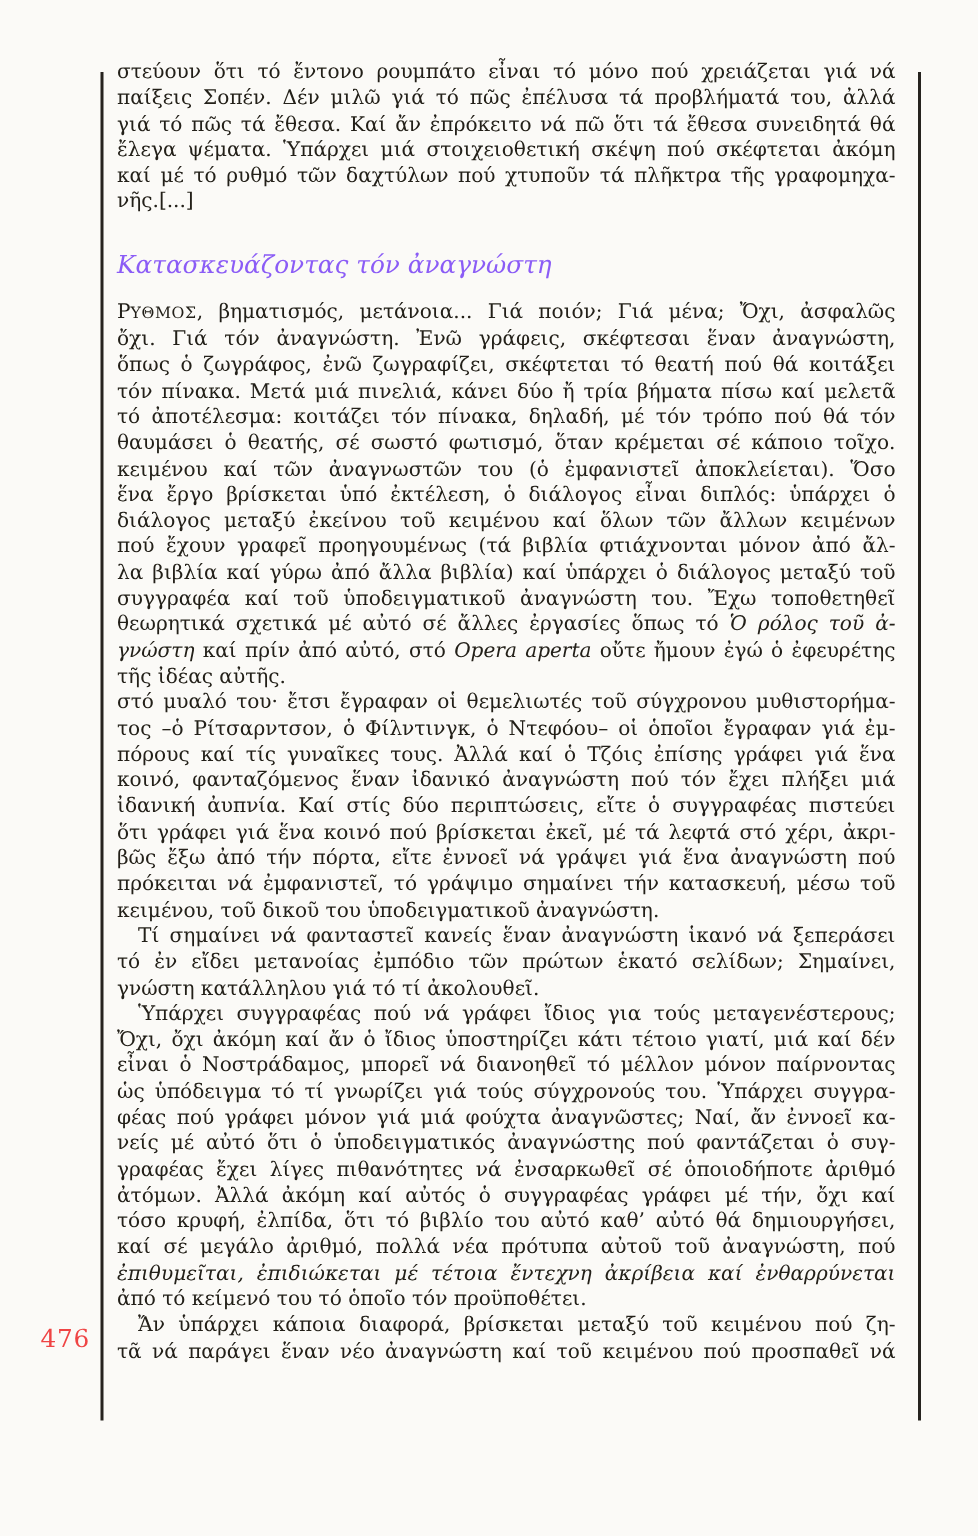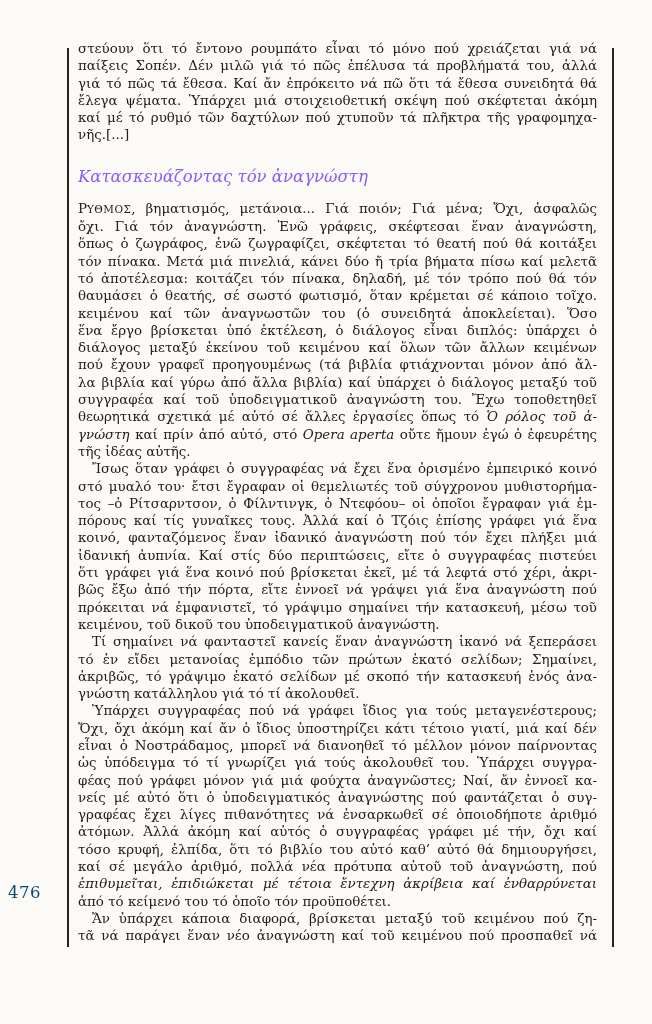--- a/index.html
+++ b/index.html
@@ -16,23 +16,24 @@
     top: 48px;
     width: 2px;
     height: 899px;
     background: #26231f;
   }
   .rule-left  { left: 67px; }
   .rule-right { left: 612px; }
   .pagenum {
     position: absolute;
     left: 8px; top: 883px; width: 52px;
+    text-align: right;
     font-size: 16.5px;
     letter-spacing: 0.5px;
-    color: #0c4a6e;
+    color: #ef4444;
   }
   .text {
     position: absolute;
     left: 78px; top: 40px; width: 519px;
     font-size: 13.4px;
     line-height: 17.3px;
     text-rendering: optimizeLegibility;
   }
   .line {
     text-align: justify;
@@ -73,47 +74,45 @@
         <div class="line last"><span>νῆς.[...]</span></div>
       </div>
     <h2 class="heading">Κατασκευάζοντας τόν ἀναγνώστη</h2>
     <div id="paras">
         <div class="line"><span>Ρ</span><span class="sc">ΥΘΜΟΣ</span><span>, βηματισμός, μετάνοια... Γιά ποιόν; Γιά μένα; Ὄχι, ἀσφαλῶς</span></div>
         <div class="line"><span>ὄχι. Γιά τόν ἀναγνώστη. Ἐνῶ γράφεις, σκέφτεσαι ἕναν ἀναγνώστη,</span></div>
         <div class="line"><span>ὅπως ὁ ζωγράφος, ἐνῶ ζωγραφίζει, σκέφτεται τό θεατή πού θά κοιτάξει</span></div>
         <div class="line"><span>τόν πίνακα. Μετά μιά πινελιά, κάνει δύο ἤ τρία βήματα πίσω καί μελετᾶ</span></div>
         <div class="line"><span>τό ἀποτέλεσμα: κοιτάζει τόν πίνακα, δηλαδή, μέ τόν τρόπο πού θά τόν</span></div>
         <div class="line"><span>θαυμάσει ὁ θεατής, σέ σωστό φωτισμό, ὅταν κρέμεται σέ κάποιο τοῖχο.</span></div>
-        <div class="line"><span>κειμένου καί τῶν ἀναγνωστῶν του (ὁ συνειδητά ἀποκλείεται). Ὅσο</span></div>
+        <div class="line"><span>κειμένου καί τῶν ἀναγνωστῶν του (ὁ ἐμφανιστεῖ ἀποκλείεται). Ὅσο</span></div>
         <div class="line"><span>ἕνα ἔργο βρίσκεται ὑπό ἐκτέλεση, ὁ διάλογος εἶναι διπλός: ὑπάρχει ὁ</span></div>
         <div class="line"><span>διάλογος μεταξύ ἐκείνου τοῦ κειμένου καί ὅλων τῶν ἄλλων κειμένων</span></div>
         <div class="line"><span>πού ἔχουν γραφεῖ προηγουμένως (τά βιβλία φτιάχνονται μόνον ἀπό ἄλ-</span></div>
         <div class="line"><span>λα βιβλία καί γύρω ἀπό ἄλλα βιβλία) καί ὑπάρχει ὁ διάλογος μεταξύ τοῦ</span></div>
         <div class="line"><span>συγγραφέα καί τοῦ ὑποδειγματικοῦ ἀναγνώστη του. Ἔχω τοποθετηθεῖ</span></div>
         <div class="line"><span>θεωρητικά σχετικά μέ αὐτό σέ ἄλλες ἐργασίες ὅπως τό </span><span class="i">Ὁ ρόλος τοῦ ἀ-</span></div>
         <div class="line"><span class="i">γνώστη</span><span> καί πρίν ἀπό αὐτό, στό </span><span class="i">Opera aperta</span><span> οὔτε ἤμουν ἐγώ ὁ ἐφευρέτης</span></div>
         <div class="line last"><span>τῆς ἰδέας αὐτῆς.</span></div>
-        <div class="line indent"><span>Ἴσως ὅταν γράφει ὁ συγγραφέας νά ἔχει ἕνα ὁρισμένο ἐμπειρικό κοινό</span></div>
         <div class="line"><span>στό μυαλό του· ἔτσι ἔγραφαν οἱ θεμελιωτές τοῦ σύγχρονου μυθιστορήμα-</span></div>
         <div class="line"><span>τος –ὁ Ρίτσαρντσον, ὁ Φίλντινγκ, ὁ Ντεφόου– οἱ ὁποῖοι ἔγραφαν γιά ἐμ-</span></div>
         <div class="line"><span>πόρους καί τίς γυναῖκες τους. Ἀλλά καί ὁ Τζόις ἐπίσης γράφει γιά ἕνα</span></div>
         <div class="line"><span>κοινό, φανταζόμενος ἕναν ἰδανικό ἀναγνώστη πού τόν ἔχει πλήξει μιά</span></div>
         <div class="line"><span>ἰδανική ἀυπνία. Καί στίς δύο περιπτώσεις, εἴτε ὁ συγγραφέας πιστεύει</span></div>
         <div class="line"><span>ὅτι γράφει γιά ἕνα κοινό πού βρίσκεται ἐκεῖ, μέ τά λεφτά στό χέρι, ἀκρι-</span></div>
         <div class="line"><span>βῶς ἔξω ἀπό τήν πόρτα, εἴτε ἐννοεῖ νά γράψει γιά ἕνα ἀναγνώστη πού</span></div>
         <div class="line"><span>πρόκειται νά ἐμφανιστεῖ, τό γράψιμο σημαίνει τήν κατασκευή, μέσω τοῦ</span></div>
         <div class="line last"><span>κειμένου, τοῦ δικοῦ του ὑποδειγματικοῦ ἀναγνώστη.</span></div>
         <div class="line indent"><span>Τί σημαίνει νά φανταστεῖ κανείς ἕναν ἀναγνώστη ἱκανό νά ξεπεράσει</span></div>
         <div class="line"><span>τό ἐν εἴδει μετανοίας ἐμπόδιο τῶν πρώτων ἑκατό σελίδων; Σημαίνει,</span></div>
-        <div class="line"><span>ἀκριβῶς, τό γράψιμο ἑκατό σελίδων μέ σκοπό τήν κατασκευή ἑνός ἀνα-</span></div>
         <div class="line last"><span>γνώστη κατάλληλου γιά τό τί ἀκολουθεῖ.</span></div>
         <div class="line indent"><span>Ὑπάρχει συγγραφέας πού νά γράφει ἴδιος για τούς μεταγενέστερους;</span></div>
         <div class="line"><span>Ὄχι, ὄχι ἀκόμη καί ἄν ὁ ἴδιος ὑποστηρίζει κάτι τέτοιο γιατί, μιά καί δέν</span></div>
         <div class="line"><span>εἶναι ὁ Νοστράδαμος, μπορεῖ νά διανοηθεῖ τό μέλλον μόνον παίρνοντας</span></div>
-        <div class="line"><span>ὡς ὑπόδειγμα τό τί γνωρίζει γιά τούς ἀκολουθεῖ του. Ὑπάρχει συγγρα-</span></div>
+        <div class="line"><span>ὡς ὑπόδειγμα τό τί γνωρίζει γιά τούς σύγχρονούς του. Ὑπάρχει συγγρα-</span></div>
         <div class="line"><span>φέας πού γράφει μόνον γιά μιά φούχτα ἀναγνῶστες; Ναί, ἄν ἐννοεῖ κα-</span></div>
         <div class="line"><span>νείς μέ αὐτό ὅτι ὁ ὑποδειγματικός ἀναγνώστης πού φαντάζεται ὁ συγ-</span></div>
         <div class="line"><span>γραφέας ἔχει λίγες πιθανότητες νά ἐνσαρκωθεῖ σέ ὁποιοδήποτε ἀριθμό</span></div>
         <div class="line"><span>ἀτόμων. Ἀλλά ἀκόμη καί αὐτός ὁ συγγραφέας γράφει μέ τήν, ὄχι καί</span></div>
         <div class="line"><span>τόσο κρυφή, ἐλπίδα, ὅτι τό βιβλίο του αὐτό καθ’ αὐτό θά δημιουργήσει,</span></div>
         <div class="line"><span>καί σέ μεγάλο ἀριθμό, πολλά νέα πρότυπα αὐτοῦ τοῦ ἀναγνώστη, πού</span></div>
         <div class="line"><span class="i">ἐπιθυμεῖται, ἐπιδιώκεται μέ τέτοια ἔντεχνη ἀκρίβεια καί ἐνθαρρύνεται</span></div>
         <div class="line last"><span>ἀπό τό κείμενό του τό ὁποῖο τόν προϋποθέτει.</span></div>
         <div class="line indent"><span>Ἄν ὑπάρχει κάποια διαφορά, βρίσκεται μεταξύ τοῦ κειμένου πού ζη-</span></div>
         <div class="line"><span>τᾶ νά παράγει ἕναν νέο ἀναγνώστη καί τοῦ κειμένου πού προσπαθεῖ νά</span></div>

